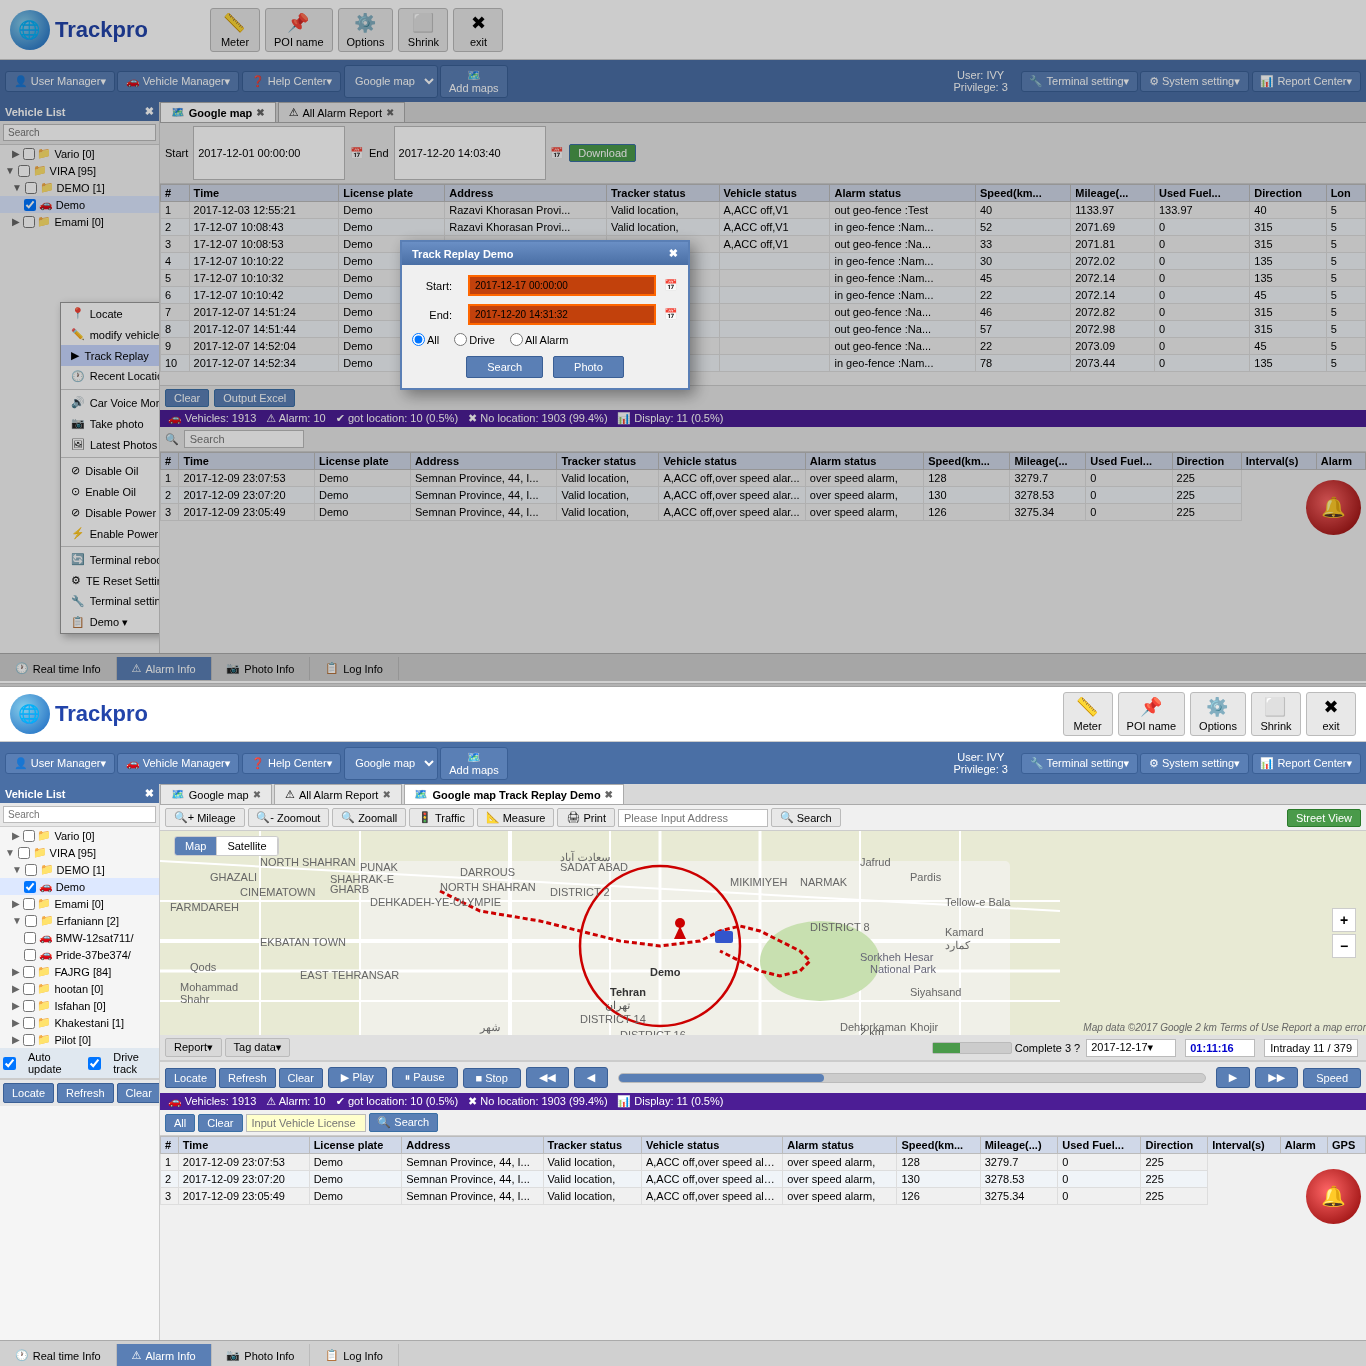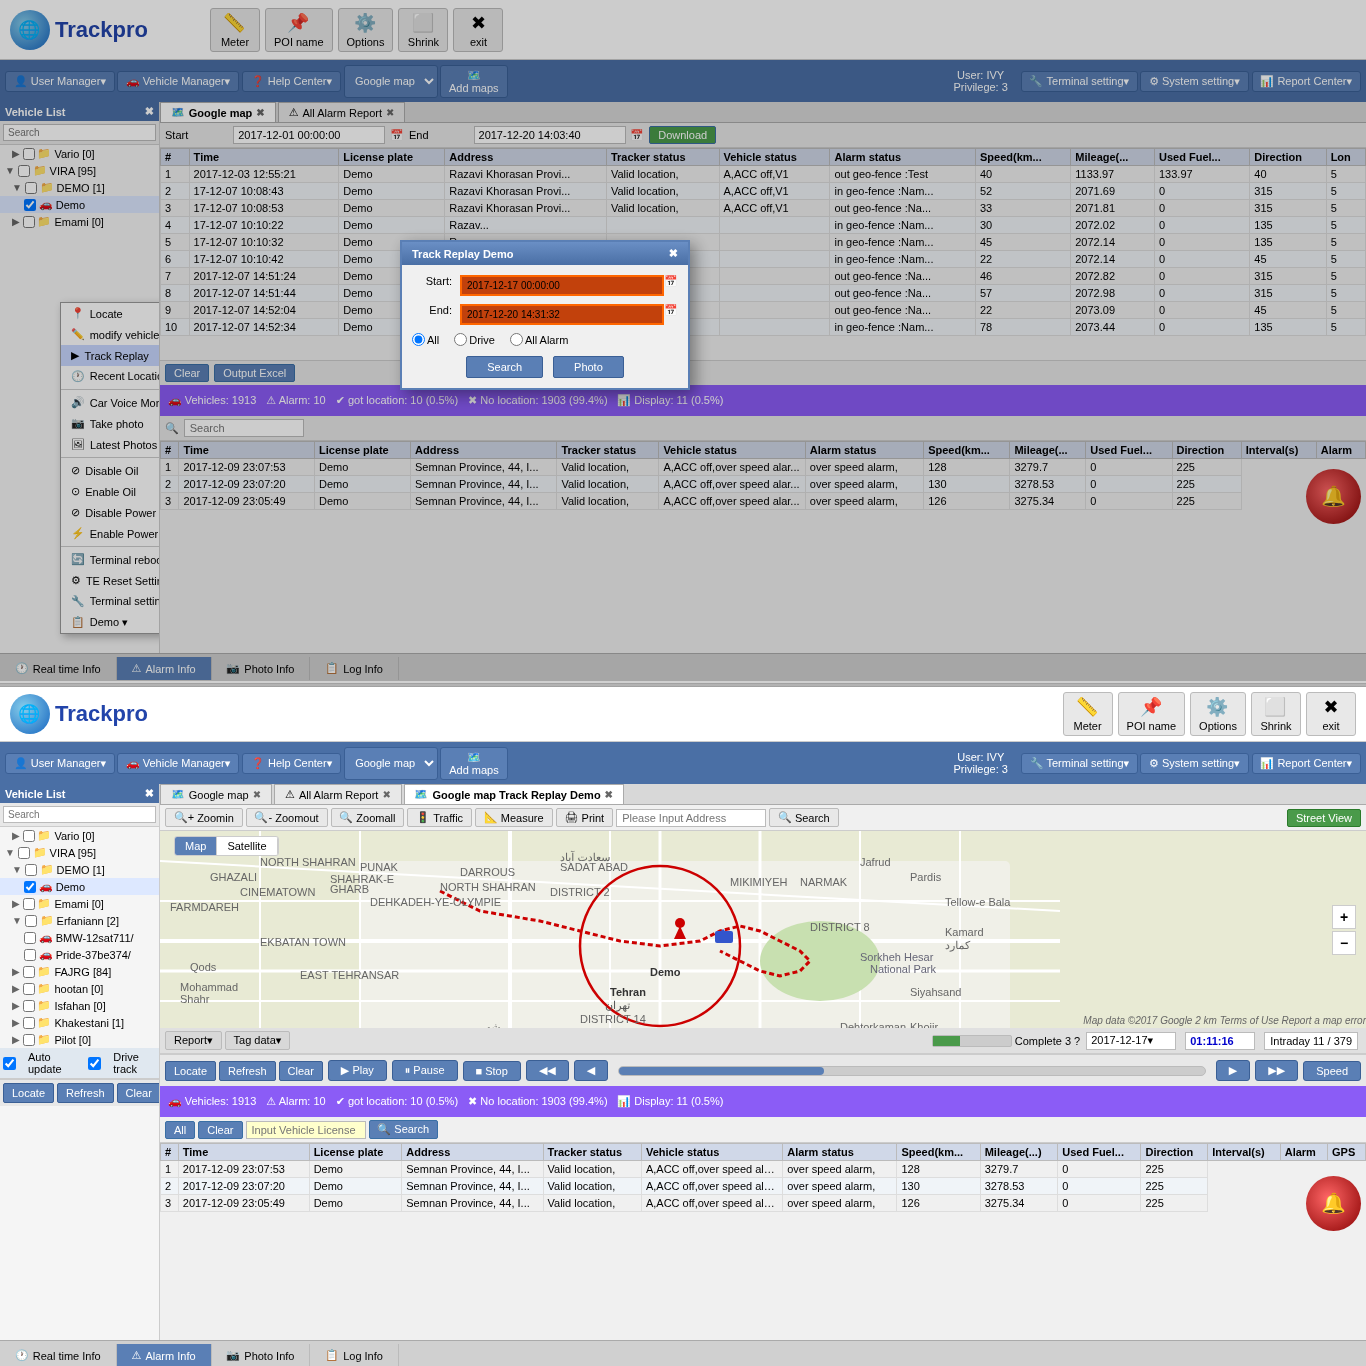--- a/index.html
+++ b/index.html
@@ -52,39 +52,39 @@
 
     
     .table-area { flex: 1; display: flex; flex-direction: column; overflow: hidden; }
     .alarm-table { width: 100%; border-collapse: collapse; font-size: 10px; }
     .alarm-table th { background: #d0d8e8; padding: 2px 4px; border: 1px solid #bbb; font-weight: bold; text-align: left; white-space: nowrap; }
     .alarm-table td { padding: 2px 4px; border: 1px solid #ddd; white-space: nowrap; overflow: hidden; max-width: 120px; text-overflow: ellipsis; }
     .alarm-table tr:nth-child(even) { background: #f0f4f8; }
 
     
     .date-filter { display: flex; align-items: center; gap: 5px; padding: 3px 5px; background: #e8e8e8; border-bottom: 1px solid #ccc; }
-    .date-input { padding: 2px 4px; border: 1px solid #bbb; font-size: 11px; margin-left: 40px; }
+    .date-input { padding: 20px 4px; border: 1px solid #bbb; font-size: 11px; }
     .btn-small { padding: 2px 8px; background: #5a7fb5; color: white; border: 1px solid #3a6fa5; border-radius: 2px; cursor: pointer; font-size: 11px; }
     .btn-download { background: #4a9a4a; }
 
     
-    .status-bar { background: #8b5cf6; color: white; padding: 9px 8px; font-size: 10px; display: flex; gap: 10px; align-items: center; }
+    .status-bar { background: #4c1d95; color: white; padding: 2px 8px; font-size: 10px; display: flex; gap: 10px; align-items: center; }
     .status-bar span { white-space: nowrap; }
 
     
     .bottom-tabs { display: flex; background: #d0d0d0; border-top: 1px solid #aaa; height: 30px; align-items: center; }
     .bottom-tab { padding: 5px 15px; cursor: pointer; border-right: 1px solid #bbb; font-size: 11px; display: flex; align-items: center; gap: 4px; }
     .bottom-tab.active { background: #5a7fb5; color: white; }
 
     
     .dialog-overlay { position: absolute; top: 0; left: 0; right: 0; bottom: 0; background: rgba(0,0,0,0.2); z-index: 200; }
     .dialog { position: absolute; top: 240px; left: 400px; background: #f0f0f0; border: 2px solid #5a7fb5; box-shadow: 5px 5px 15px rgba(0,0,0,0.4); z-index: 201; width: 290px; }
     .dialog-title { background: linear-gradient(to bottom, #6a8fc5, #4a6fa5); color: white; padding: 5px 10px; font-weight: bold; font-size: 12px; display: flex; justify-content: space-between; align-items: center; }
     .dialog-body { padding: 10px; }
-    .dialog-row { display: flex; align-items: flex-start; margin-bottom: 8px; }
+    .dialog-row { display: flex; align-items: center; gap: 8px; margin-bottom: 8px; }
     .dialog-label { width: 40px; text-align: right; font-size: 11px; }
     .dialog-input { flex: 1; padding: 3px 5px; border: 2px solid #ff6600; background: #c2410c; font-size: 10px; margin-left: 8px; }
     .dialog-radios { display: flex; gap: 15px; align-items: center; margin: 8px 0; }
     .dialog-btns { display: flex; gap: 10px; justify-content: center; margin-top: 10px; }
     .dialog-btn { padding: 4px 20px; background: #5a7fb5; color: white; border: 1px solid #3a5f95; border-radius: 2px; cursor: pointer; font-size: 11px; }
 
     
     .map-container { flex: 1; position: relative; overflow: hidden; background: #e8e8e8; }
 
     
@@ -838,21 +838,21 @@
           <span class="tab-close">✖</span>
         </div>
         <div class="tab active">
           <span>🗺️</span>
           <span>Google map Track Replay Demo</span>
           <span class="tab-close">✖</span>
         </div>
       </div>
 
       <div class="map-toolbar">
-        <button class="map-tool-btn">🔍+ <span>Zoomin</span></button>
+        <button class="map-tool-btn">🔍+ <span>Mileage</span></button>
         <button class="map-tool-btn">🔍- <span>Zoomout</span></button>
         <button class="map-tool-btn">🔍 <span>Zoomall</span></button>
         <button class="map-tool-btn">🚦 <span>Traffic</span></button>
         <button class="map-tool-btn">📐 <span>Measure</span></button>
         <button class="map-tool-btn">🖨 <span>Print</span></button>
         <input type="text" class="map-search-input" placeholder="Please Input Address" style="">
         <button class="map-tool-btn">🔍 <span>Search</span></button>
         <button class="street-view-btn">Street View</button>
       </div>
 

